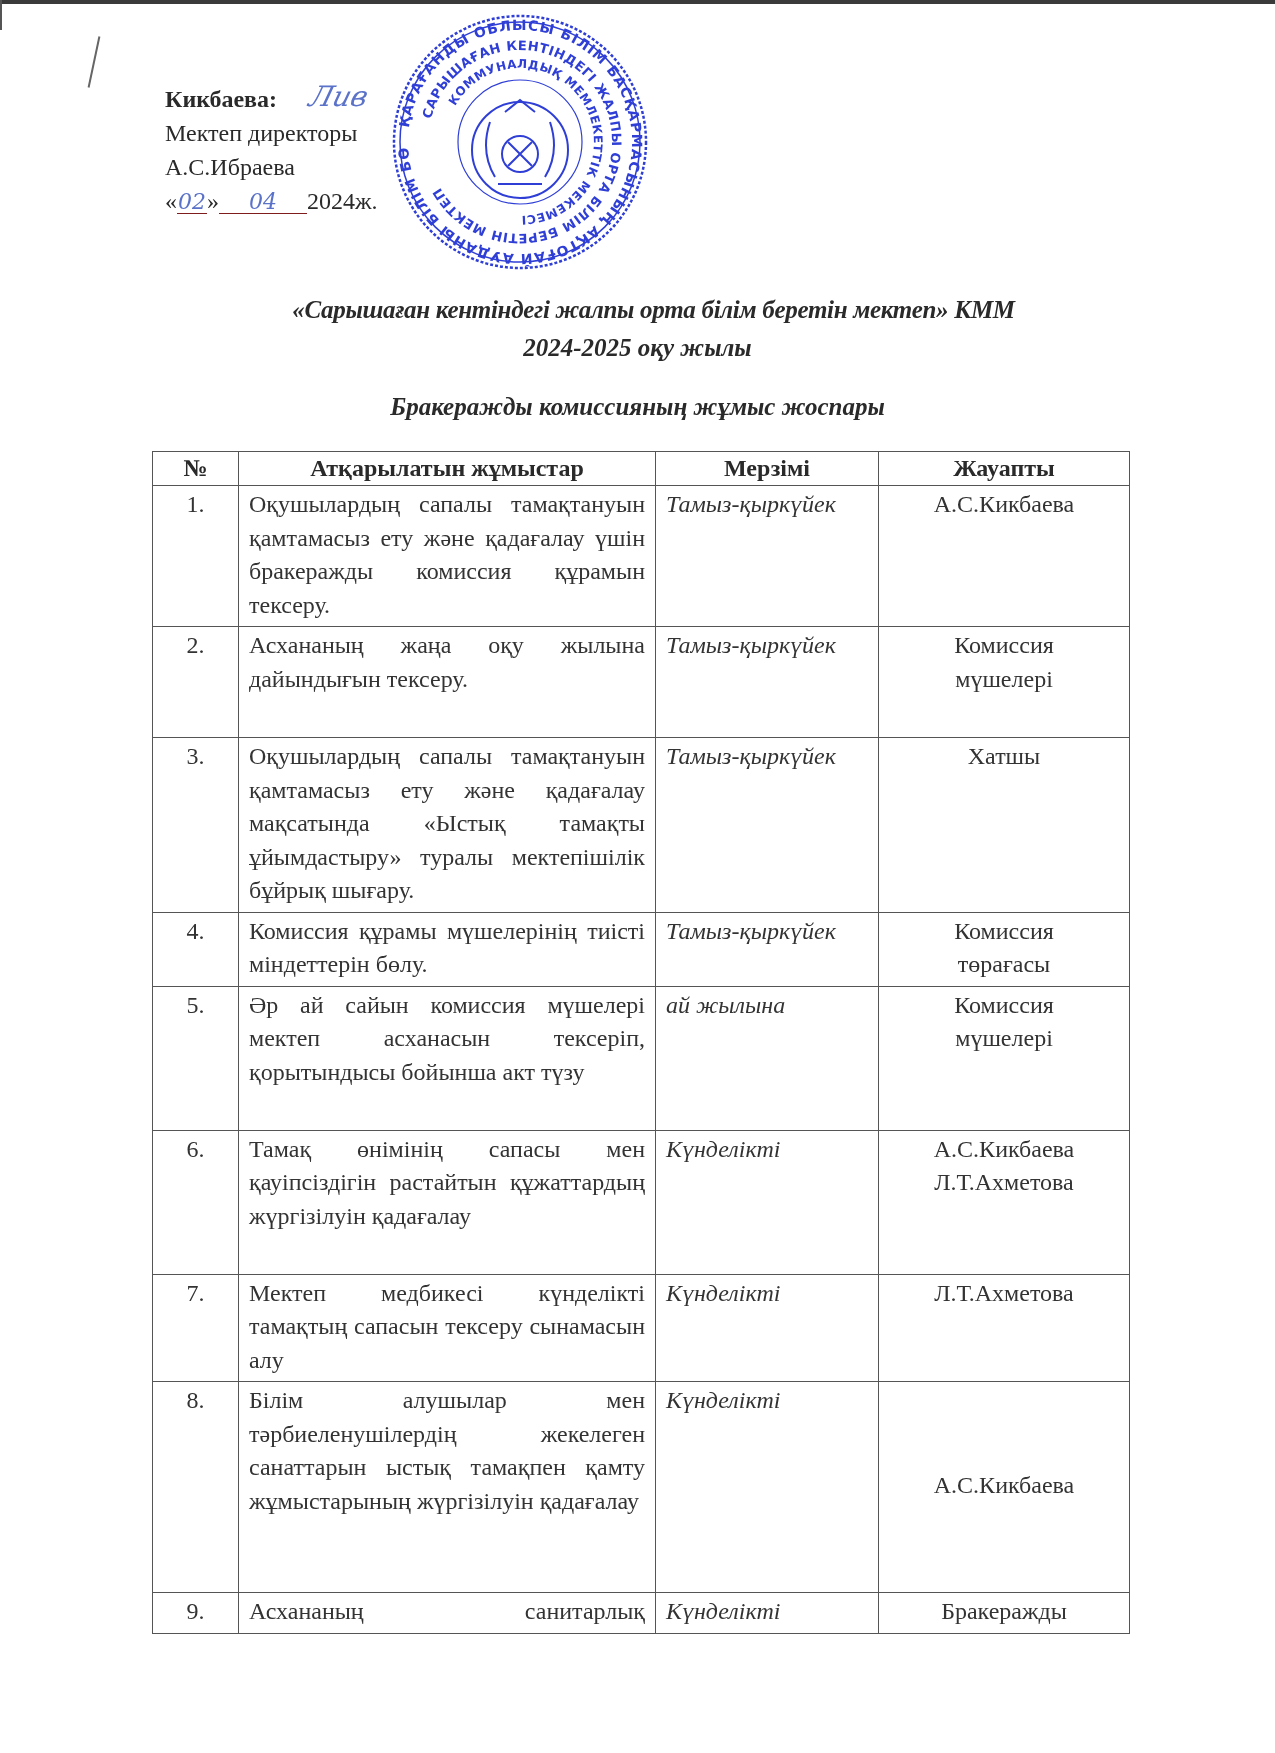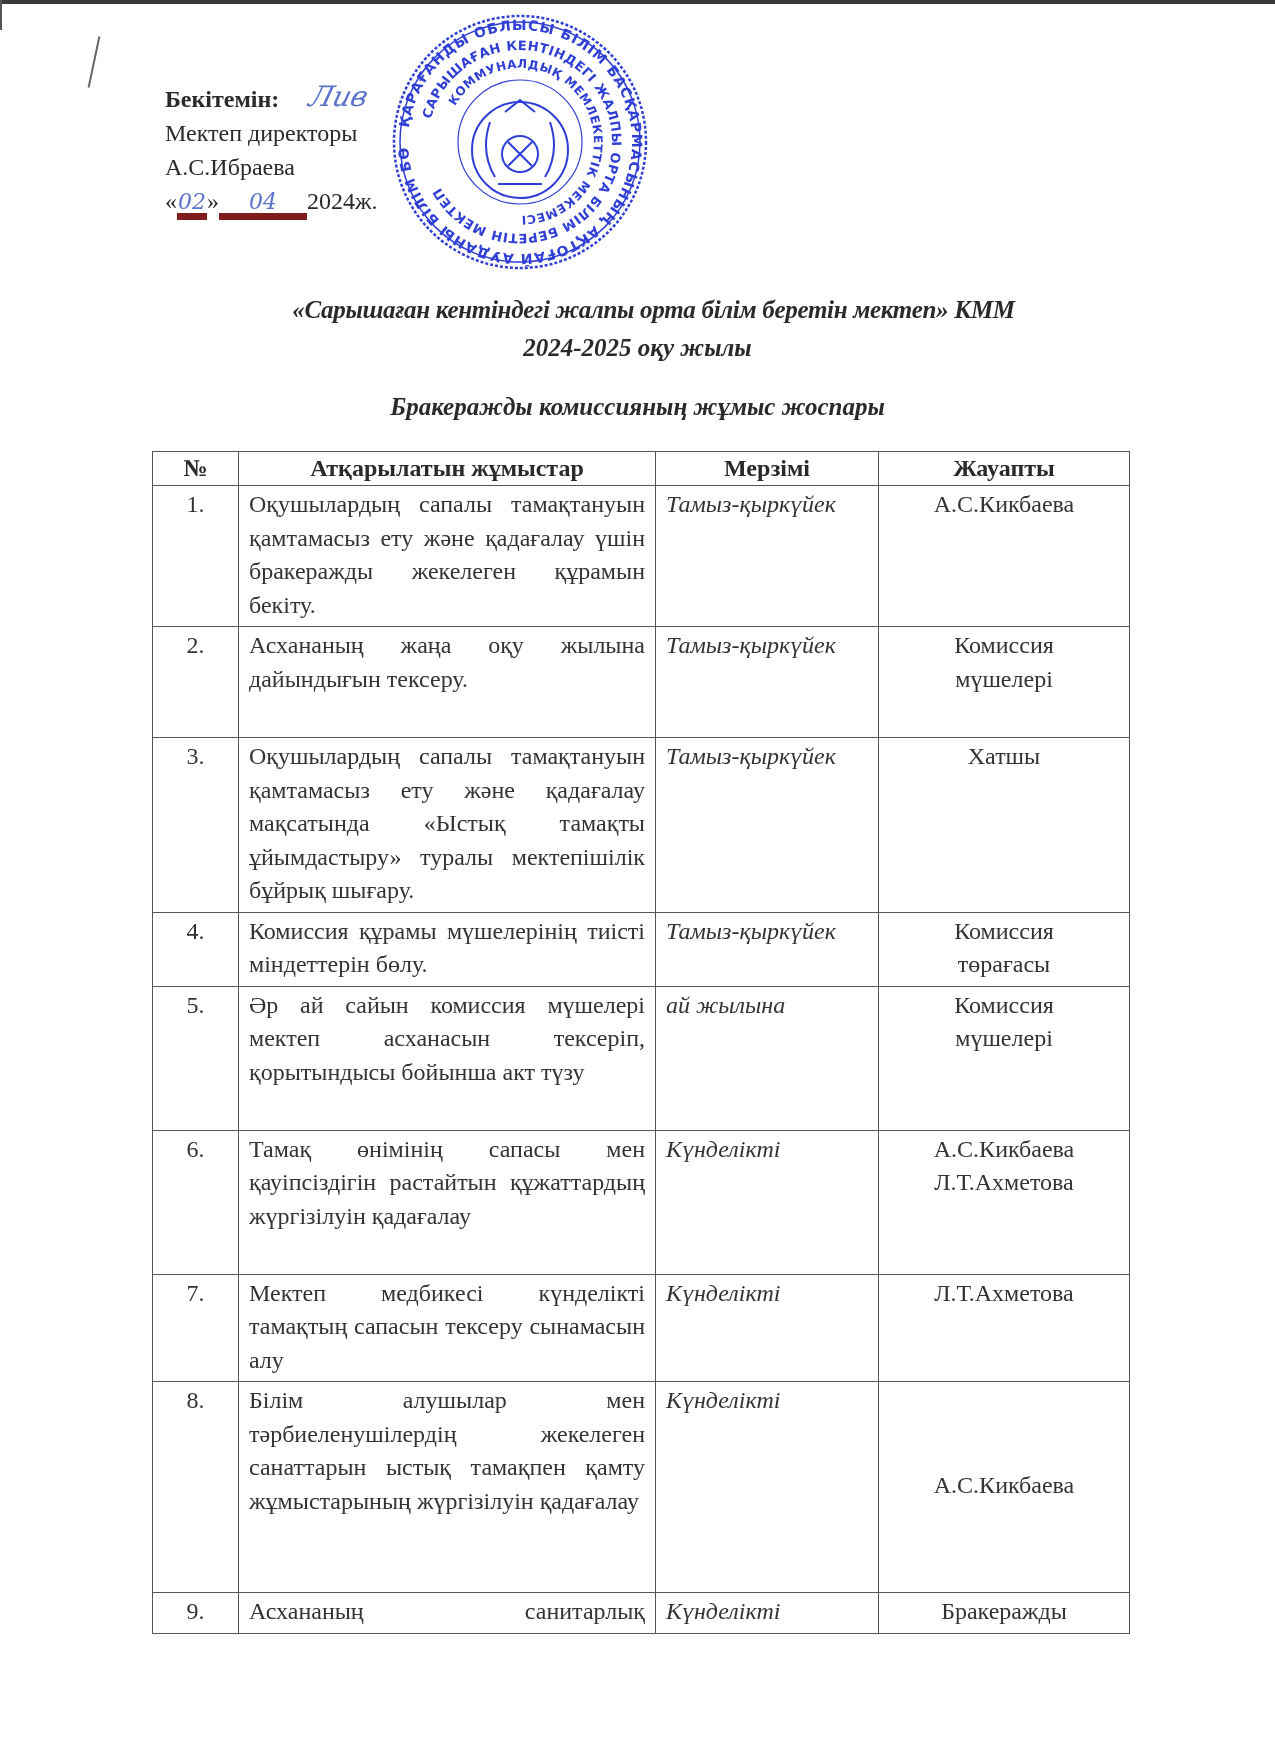--- a/index.html
+++ b/index.html
@@ -10,21 +10,21 @@
     }
     .scan-edge { position: absolute; left: 0; top: 0; width: 1275px; height: 4px; background: #3a3a3a; }
     .scan-edge-left { position: absolute; left: 0; top: 0; width: 2px; height: 30px; background: #555; }
     .margin-mark { position: absolute; left: 93px; top: 36px; width: 2px; height: 52px; background: #666; transform: rotate(12deg); }
 
     .approval { position: absolute; left: 165px; top: 82px; font-size: 24px; line-height: 34px; color: #2a2a2a; }
     .approval .bold { font-weight: bold; }
     .approval .line { white-space: nowrap; }
     .hand { font-family: "DejaVu Serif", serif; font-style: italic; color: #5b72c9; font-size: 22px; }
     .sig { position: absolute; left: 310px; top: 80px; font-family: "DejaVu Serif", serif; font-style: italic; color: #5b72c9; font-size: 28px; transform: skewX(-15deg); }
-    .underline-blank { display: inline-block; border-bottom: 7px solid #7f1d1d; line-height: 22px; text-align: center; }
+    .underline-blank { display: inline-block; border-bottom: 1px solid #7f1d1d; line-height: 22px; text-align: center; }
 
     .stamp { position: absolute; left: 390px; top: 12px; width: 260px; height: 260px; }
 
     .title-block { position: absolute; left: 0; width: 1275px; text-align: center; font-style: italic; font-weight: bold; color: #2a2a2a; }
     .t1 { top: 296px; font-size: 25px; letter-spacing: -0.3px; margin-left: 16px; }
     .t2 { top: 334px; font-size: 25px; }
     .t3 { top: 393px; font-size: 25px; }
 
     table.plan {
       position: absolute; left: 152px; top: 451px; width: 977px;
@@ -47,21 +47,21 @@
     tr.r9 td.task { text-align-last: justify; }
   </style>
 </head>
 <body>
 
 <div class="scan-edge"></div>
 <div class="scan-edge-left"></div>
 <div class="margin-mark"></div>
 
 <div class="approval">
-  <div class="line bold">Бекітемін:</div>
+  <div class="line bold">Кикбаева:</div>
   <div class="line">Мектеп директоры</div>
   <div class="line">А.С.Ибраева</div>
   <div class="line">
     <span>«</span><span class="underline-blank hand" style="width:30px">02</span><span>»</span><span class="underline-blank hand" style="width:88px">04</span><span>2024ж.</span>
   </div>
 </div>
 <div class="sig">Лив</div>
 
 <svg class="stamp" viewBox="0 0 260 260">
   <defs>
@@ -110,21 +110,21 @@
     <tr>
       <th>№</th>
       <th>Атқарылатын жұмыстар</th>
       <th>Мерзімі</th>
       <th>Жауапты</th>
     </tr>
   </thead>
   <tbody>
     <tr class="r1">
       <td class="num">1.</td>
-      <td class="task">Оқушылардың сапалы тамақтануын қамтамасыз ету және қадағалау үшін бракеражды жекелеген құрамын бекіту.</td>
+      <td class="task">Оқушылардың сапалы тамақтануын қамтамасыз ету және қадағалау үшін бракеражды комиссия құрамын тексеру.</td>
       <td class="deadline">Тамыз-қыркүйек</td>
       <td class="resp">
           <span class="resp-line">А.С.Кикбаева</span>
         </td>
     </tr>
     <tr class="r2">
       <td class="num">2.</td>
       <td class="task">Асхананың жаңа оқу жылына дайындығын тексеру.</td>
       <td class="deadline">Тамыз-қыркүйек</td>
       <td class="resp">

